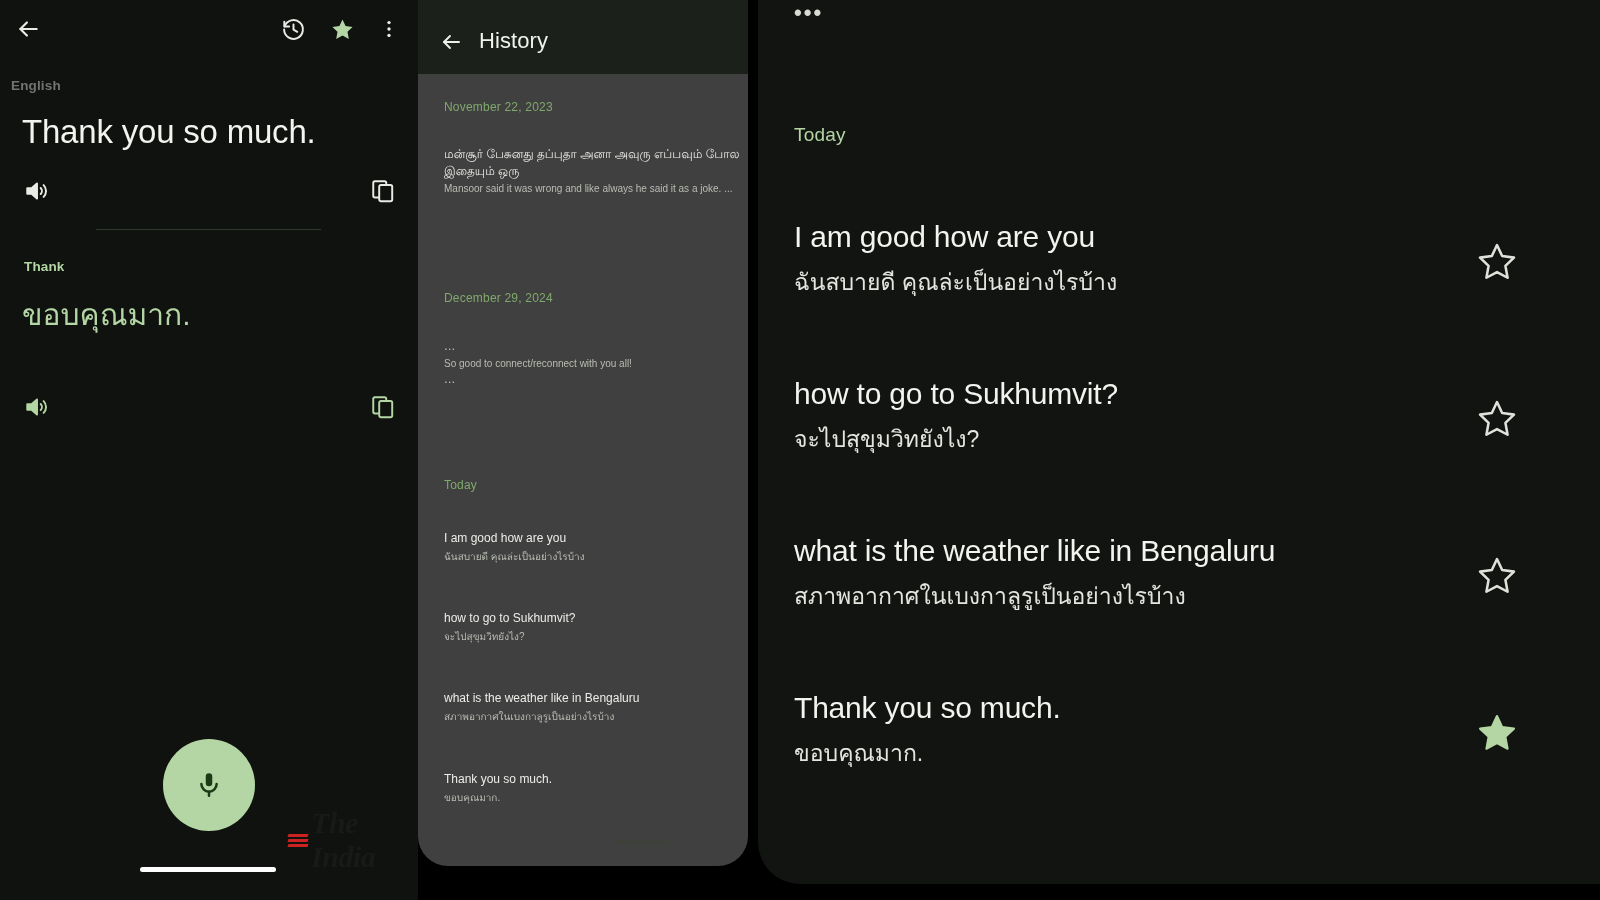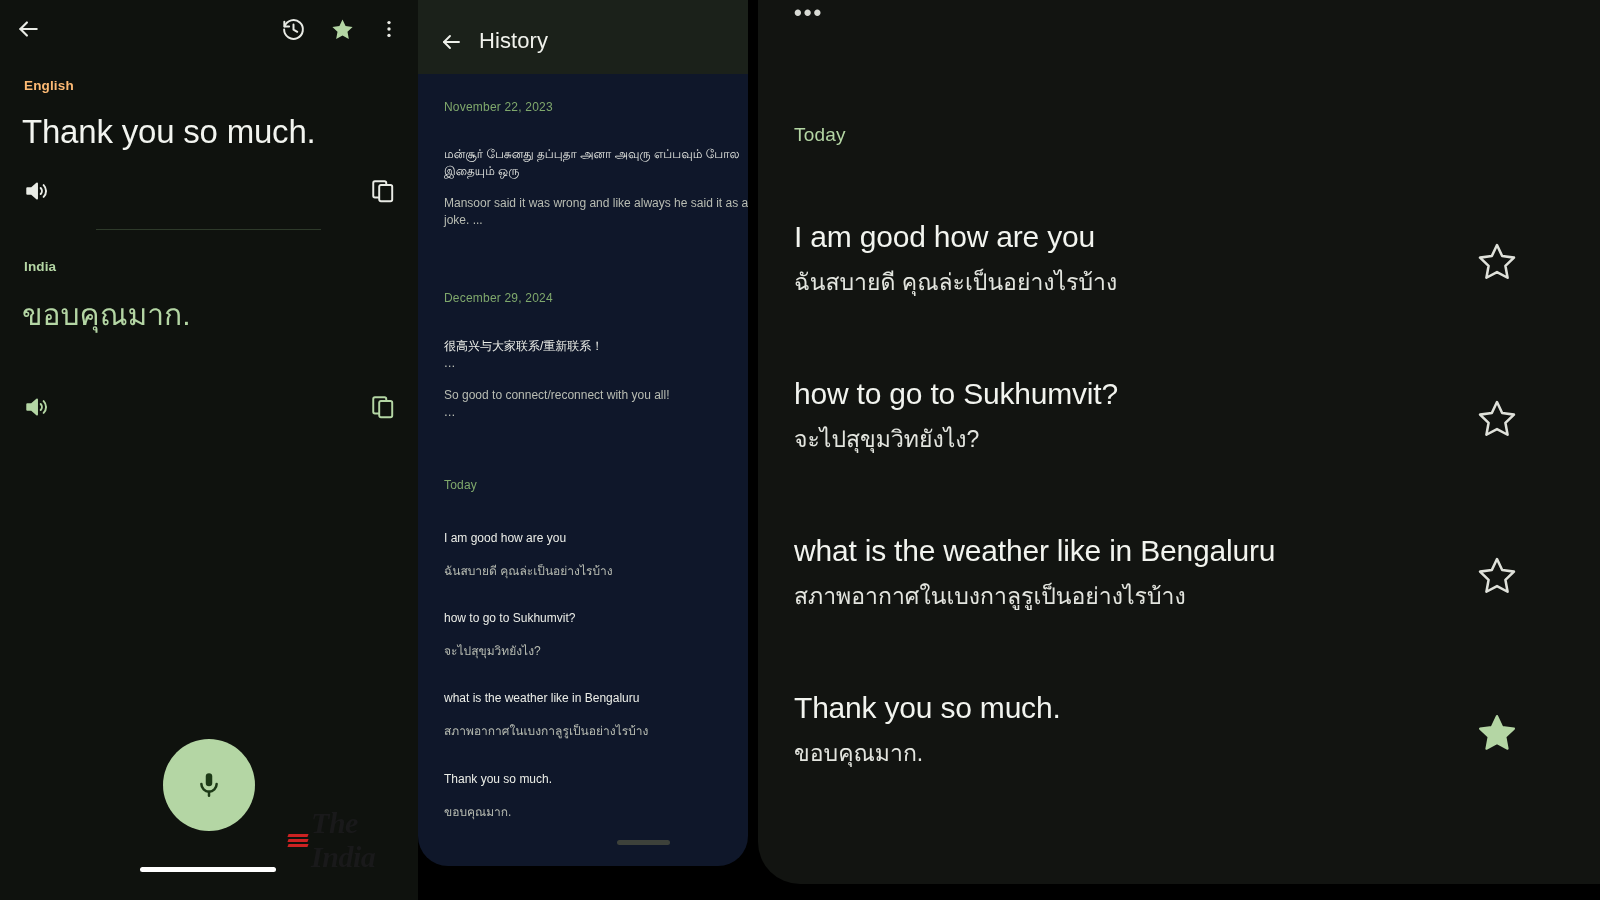--- a/index.html
+++ b/index.html
@@ -39,21 +39,21 @@
   #history-btn { left: 277px; top: 13px; width: 32px; height: 32px; }
   #star-btn-top { left: 326px; top: 13px; width: 32px; height: 32px; }
   #overflow-btn { left: 375px; top: 13px; width: 28px; height: 32px; }
 
   .lang-label {
     position: absolute;
     font-size: 13.5px;
     font-weight: 700;
     letter-spacing: 0.15px;
   }
-  #src-lang { left: 24px; top: 78px; color: #fdba74; }
+  #src-lang { left: 11px; top: 78px; color: #737373; }
   #tgt-lang { left: 24px; top: 259px; color: #b4d6a4; }
 
   #src-text {
     position: absolute;
     left: 22px; top: 112px;
     width: 380px;
     font-size: 33px;
     font-weight: 400;
     color: #f2f4ef;
     letter-spacing: -0.2px;
@@ -142,21 +142,21 @@
     font-size: 30px;
     color: #19191a;
     letter-spacing: -0.5px;
   }
 
   
   #mid-panel {
     position: absolute;
     left: 418px; top: 0;
     width: 330px; height: 866px;
-    background: #0f172a;
+    background: #404040;
     border-bottom-left-radius: 30px;
     border-bottom-right-radius: 30px;
     overflow: hidden;
   }
   #mid-appbar {
     position: absolute;
     left: 0; top: 0;
     width: 330px; height: 74px;
     background: #1b211a;
   }
@@ -182,24 +182,24 @@
   }
   .mid-entry { position: absolute; left: 26px; width: 305px; }
   .mid-entry .m-src {
     font-size: 12px;
     color: #eceee8;
     line-height: 1.38;
     white-space: nowrap;
   }
   .mid-entry .m-src.wrap { white-space: normal; }
   .mid-entry .m-tgt {
-    font-size: 12px;
+    font-size: 10px;
     color: #b9bdb3;
     line-height: 1.4;
-    margin-top: 16px;
+    margin-top: 3px;
     white-space: nowrap;
   }
   .mid-entry .m-tgt.wrap { white-space: normal; }
   .mid-entry .m-ell { font-size: 13.5px; color: #b9bdb3; line-height: 1.2; }
   #home-indicator-mid {
     position: absolute;
     left: 199px; top: 840px;
     width: 53px; height: 5px;
     border-radius: 3px;
     background: #3d413a;
@@ -300,21 +300,21 @@
     </div>
     <div class="icon-btn" id="copy-src">
       <svg width="26" height="26" viewBox="0 0 24 24" fill="none" stroke="#e9ebe5" stroke-width="1.8" stroke-linejoin="round">
         <rect x="3" y="3" width="12" height="15" rx="1.6"></rect>
         <rect x="8.5" y="6.5" width="12" height="15" rx="1.6" fill="#0f120e"></rect>
       </svg>
     </div>
 
     <div id="divider"></div>
 
-    <div id="tgt-lang" class="lang-label">India</div>
+    <div id="tgt-lang" class="lang-label">Thank</div>
     <div id="tgt-text">ขอบคุณมาก.</div>
 
     <div class="icon-btn" id="speak-tgt">
       <svg width="26" height="26" viewBox="0 0 24 24" fill="none" stroke="#b4d6a4" stroke-width="1.8" stroke-linecap="round" stroke-linejoin="round">
         <polygon points="3,9.5 3,14.5 7,14.5 12,19 12,5 7,9.5" fill="#b4d6a4"></polygon>
         <path d="M15.4 9.2a4 4 0 0 1 0 5.6"></path>
         <path d="M18.1 6.6a7.6 7.6 0 0 1 0 10.8"></path>
       </svg>
     </div>
     <div class="icon-btn" id="copy-tgt">
@@ -358,21 +358,20 @@
     <div id="mid-scroll">
 
       <div class="mid-date" style="top:26px">November 22, 2023</div>
       <div class="mid-entry" style="top:72px">
         <div class="m-src wrap">மன்சூர் பேசுனது தப்புதா அனா அவுரு எப்பவும் போல இதையும் ஒரு</div>
         <div class="m-tgt wrap">Mansoor said it was wrong and like always he said it as a joke. ...</div>
       </div>
 
       <div class="mid-date" style="top:217px">December 29, 2024</div>
       <div class="mid-entry" style="top:264px">
-        <div class="m-src">很高兴与大家联系/重新联系！</div>
         <div class="m-ell">...</div>
         <div class="m-tgt">So good to connect/reconnect with you all!</div>
         <div class="m-ell">...</div>
       </div>
 
       <div class="mid-date" style="top:404px">Today</div>
 
       <div class="mid-entry" style="top:456px">
         <div class="m-src">I am good how are you</div>
         <div class="m-tgt">ฉันสบายดี คุณล่ะเป็นอย่างไรบ้าง</div>

